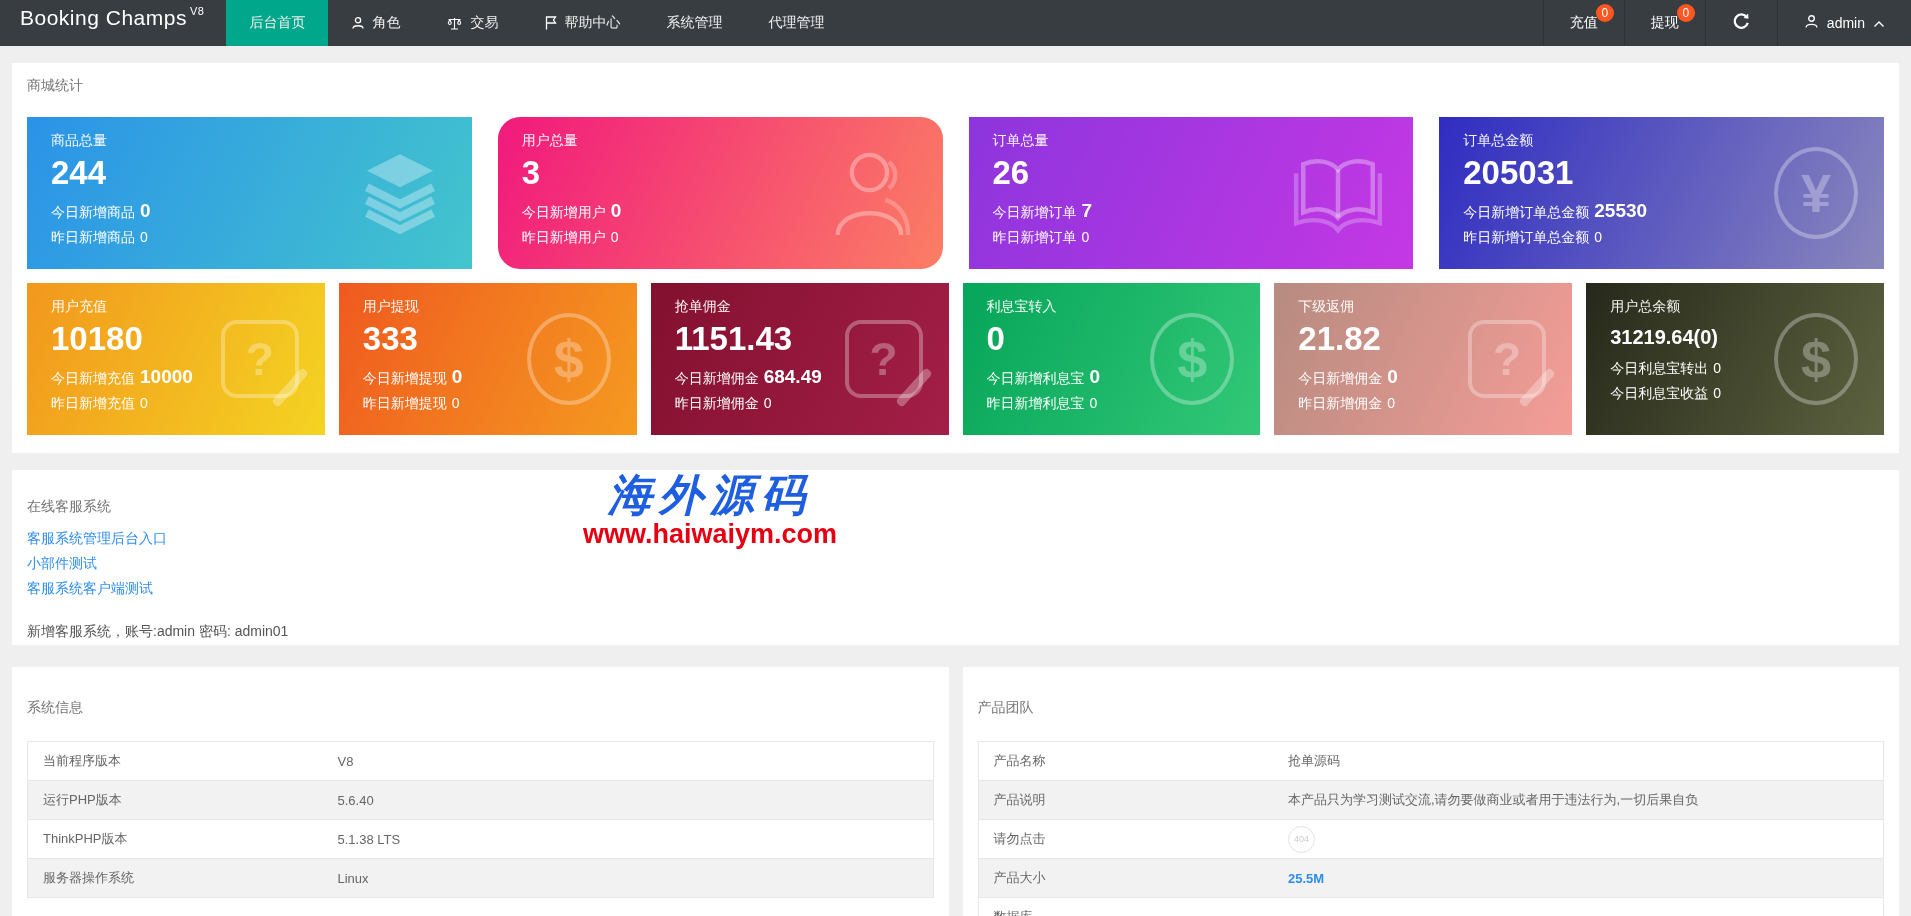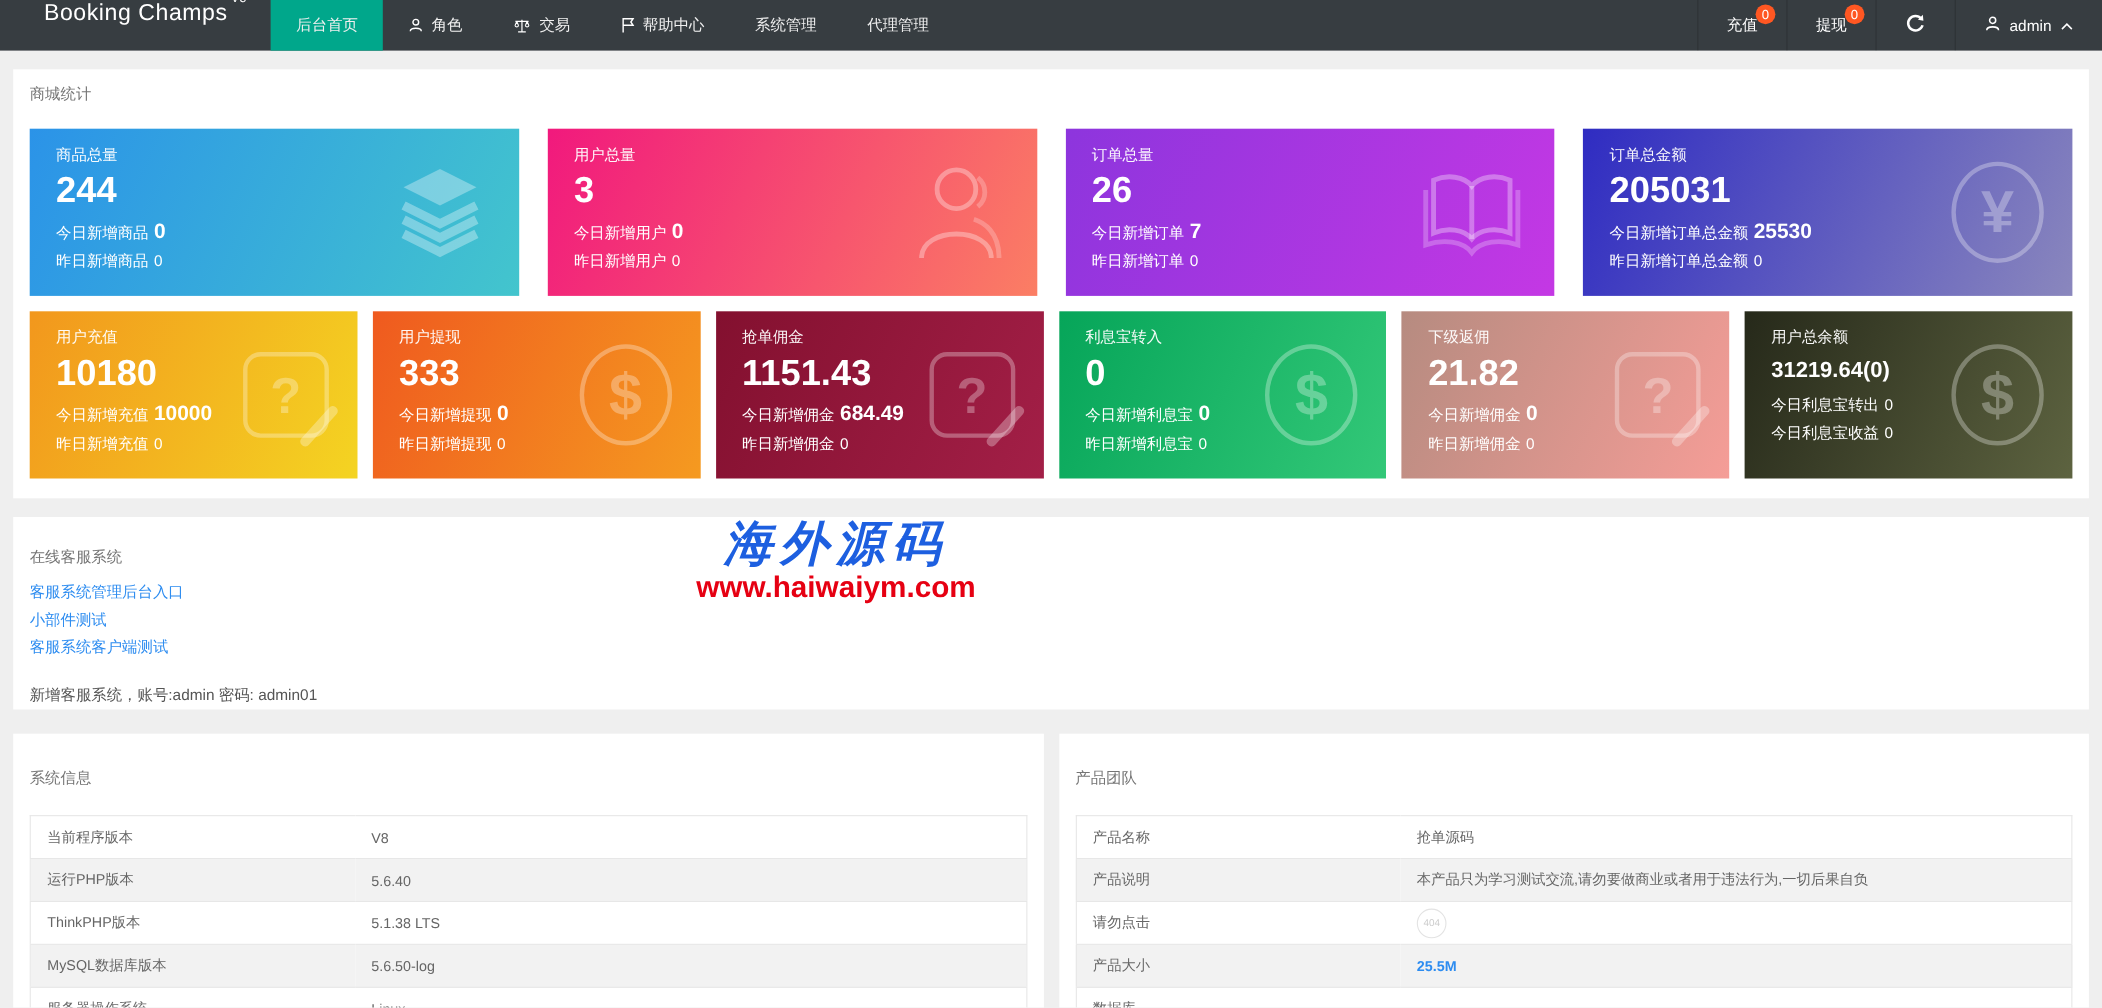--- a/index.html
+++ b/index.html
@@ -6,21 +6,21 @@
   html,body { margin:0; padding:0; }
   body {
     width:1911px; height:916px; overflow:hidden;
     background:#efefef;
     font-family:"Liberation Sans","DejaVu Sans",sans-serif;
     color:#333;
   }
 
   
   .navbar { height:46px; background:#373d41; display:flex; align-items:stretch; color:#fff; }
-  .logo { display:flex; padding:0 22px 10px 20px; font-size:21px; font-weight:400; letter-spacing:.5px; white-space:nowrap;margin-left:20px; }
+  .logo { display:flex; align-items:center; padding:0 22px 10px 20px; font-size:21px; font-weight:400; letter-spacing:.5px; white-space:nowrap; }
   .logo sup { font-size:11px; margin-left:3px; transform:translateY(-7px); }
   .menu { display:flex; align-items:stretch; }
   .menu-item { display:flex; align-items:center; gap:7px; padding:0 23px; font-size:14px; color:#f0f0f0; cursor:pointer; }
   .menu-item.active { background:#00a78b; }
   .mi-icon { display:flex; align-items:center; }
   .nav-right { margin-left:auto; display:flex; align-items:stretch; }
   .nav-right .nitem { display:flex; align-items:center; gap:8px; padding:0 26px; font-size:14px; position:relative; border-left:1px solid rgba(0,0,0,.18); cursor:pointer; }
   .nbadge { position:absolute; top:4px; right:10px; min-width:18px; height:18px; border-radius:9px; background:#ff5722; color:#fff; font-size:12px; line-height:18px; text-align:center; padding:0 4px; }
 
   
@@ -36,21 +36,21 @@
   .card .label { font-size:14px; opacity:.96; }
   .card .big { font-size:33px; font-weight:bold; line-height:40px; margin:3px 0 6px; }
   .card .big.small { font-size:20px; line-height:30px; margin:6px 0 8px; }
   .card .line { font-size:14px; margin-top:7px; white-space:nowrap; }
   .card .line b { font-size:19px; margin-left:5px; }
   .card .line .nv { font-size:14px; margin-left:5px; }
   .card .cicon { position:absolute; right:26px; top:50%; transform:translateY(-50%); }
 
   
   .g11 { background:linear-gradient(115deg,#2b93e8,#43c5cd); }
-  .g12 { background:linear-gradient(115deg,#f1197d,#fb7e64); }
+  .g12 { background:linear-gradient(115deg,#f1197d,#fb7e64);border-radius:22px; }
   .g13 { background:linear-gradient(115deg,#8d35dd,#c438e4); }
   .g14 { background:linear-gradient(115deg,#2f2cc2,#8a87bd); }
   .g21 { background:linear-gradient(115deg,#f2971d,#f4d422); }
   .g22 { background:linear-gradient(115deg,#ef5a1f,#f59a20); }
   .g23 { background:linear-gradient(115deg,#83102f,#a31f47); }
   .g24 { background:linear-gradient(115deg,#06a559,#33c878); }
   .g25 { background:linear-gradient(115deg,#b68b80,#f59d97); }
   .g26 { background:linear-gradient(115deg,#26291a,#5d6340); }
 
   
@@ -61,21 +61,21 @@
            display:flex; align-items:center; justify-content:center;
            font-size:46px; font-weight:bold; color:rgba(255,255,255,.30); transform:rotate(-4deg); }
   .qedit::after { content:""; position:absolute; width:46px; height:9px; border-radius:4px;
                   background:rgba(255,255,255,.30); right:-18px; bottom:2px; transform:rotate(-48deg); }
 
   
   .sec2 { margin-top:17px; height:175px; padding:0 15px; position:relative; }
   .sec2 .sec-title { padding:28px 0 10px; }
   .svc-link { display:block; font-size:14px; color:#2d8cf0; text-decoration:none; line-height:25px; width:max-content; }
   .svc-note { font-size:14px; color:#555; margin-top:22px; }
-  .watermark { position:absolute; left:588px; top:0; width:320px; text-align:center; pointer-events:none; }
+  .watermark { position:absolute; left:538px; top:0; width:320px; text-align:center; pointer-events:none; }
   .wm1 { font-family:"DejaVu Serif",serif; font-style:italic; font-weight:bold; font-size:44px; line-height:50px;
          color:#1d5fe0; letter-spacing:7px; }
   .wm2 { font-size:27px; font-weight:bold; color:#e60012; line-height:28px; font-family:"Liberation Sans",sans-serif; }
 
   
   .bottom { display:flex; gap:14px; margin:22px 12px 0; }
   .panel { flex:1; background:#fff; padding:0 15px 20px; height:420px; }
   .panel .sec-title { padding:32px 0 24px; }
   table.info { width:100%; border-collapse:collapse; border:1px solid #e7e7e7; font-size:13px; color:#666; }
   table.info td { border-bottom:1px solid #e7e7e7; padding:0 15px; height:39px; }
@@ -286,24 +286,20 @@
         </tr>
         <tr>
           <td class="k">运行PHP版本</td>
           <td>5.6.40</td>
         </tr>
         <tr>
           <td class="k">ThinkPHP版本</td>
           <td>5.1.38 LTS</td>
         </tr>
         <tr>
-          <td class="k">MySQL数据库版本</td>
-          <td>5.6.50-log</td>
-        </tr>
-        <tr>
           <td class="k">服务器操作系统</td>
           <td>Linux</td>
         </tr>
       </tbody>
     </table>
   </div>
 
   <div class="panel">
     <div class="sec-title">产品团队</div>
     <table class="info">

